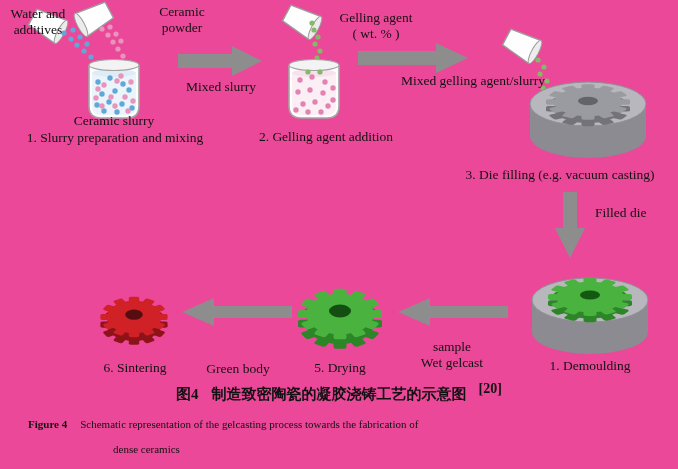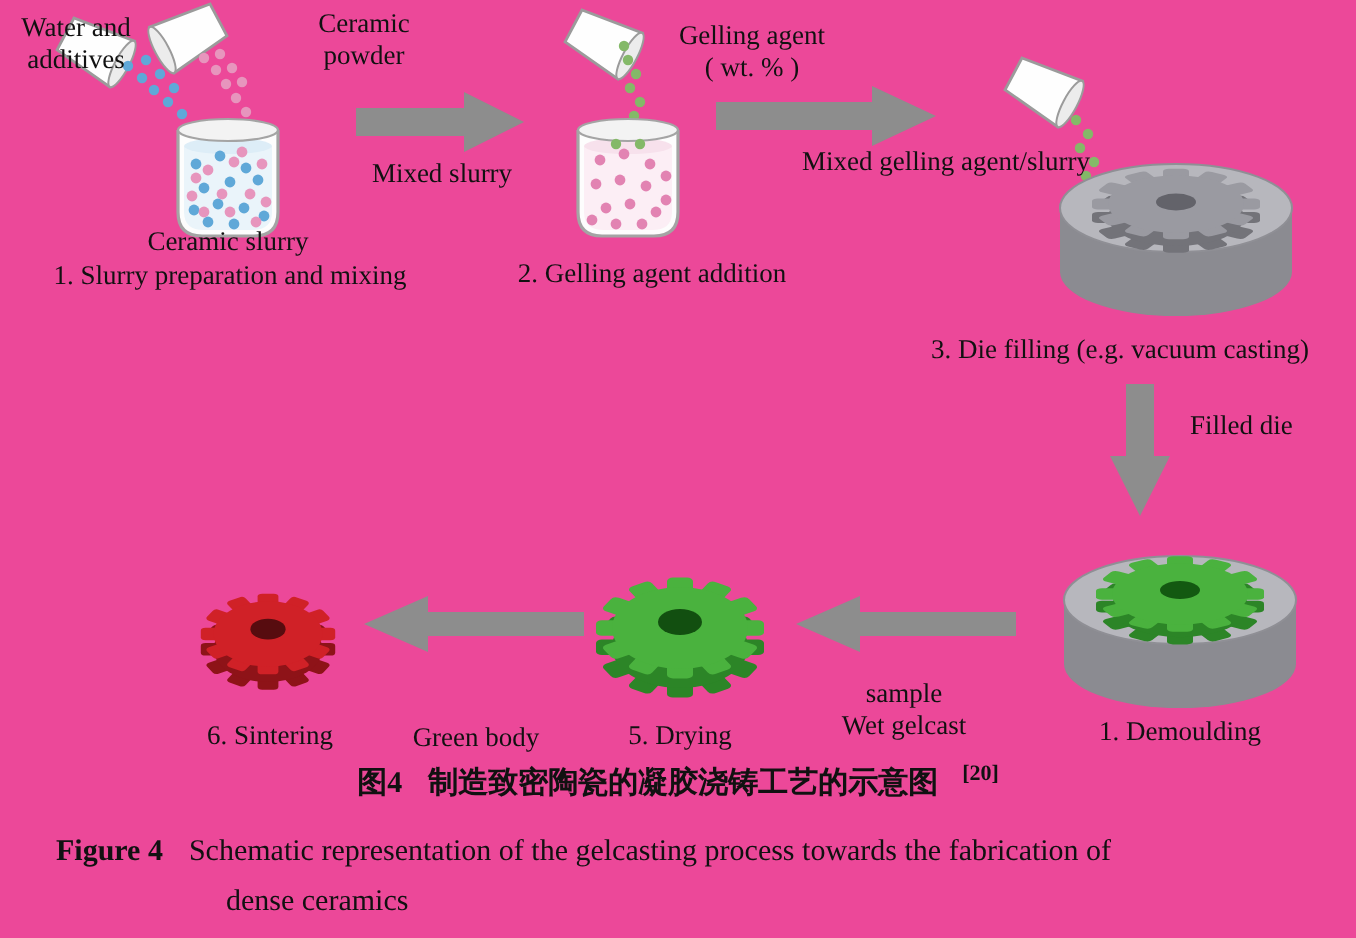--- a/index.html
+++ b/index.html
@@ -5,22 +5,22 @@
   * { margin:0; padding:0; box-sizing:border-box; }
   html,body { background:#ffffff; }
   body { font-family:"Liberation Serif","DejaVu Serif",serif; color:#111; }
   .page { position:relative; width:678px; height:469px; background:#ec4899; overflow:hidden; }
   .art  { position:absolute; left:0; top:0; }
   .lbl  { position:absolute; font-size:13.5px; line-height:1.18; color:#111; white-space:nowrap; }
   .ctr  { text-align:center; }
   .line { display:block; }
   .cap-zh { position:absolute; left:0; right:0; top:381px; text-align:center;
             font-weight:bold; font-size:15px; }
-  .cap-zh sup { font-size:11px;padding-left:12px; }
-  .cap-en { position:absolute; font-size:15px; }
+  .cap-zh sup { font-size:14px;padding-left:12px; }
+  .cap-en { position:absolute; font-size:11px; }
   .gap-s { display:inline-block; width:13px; }
 </style>
 </head>
 <body>
 
 <div class="page">
 
   <svg class="art" width="678" height="469" viewBox="0 0 678 469">
     <defs>
       <g id="gearShape">

